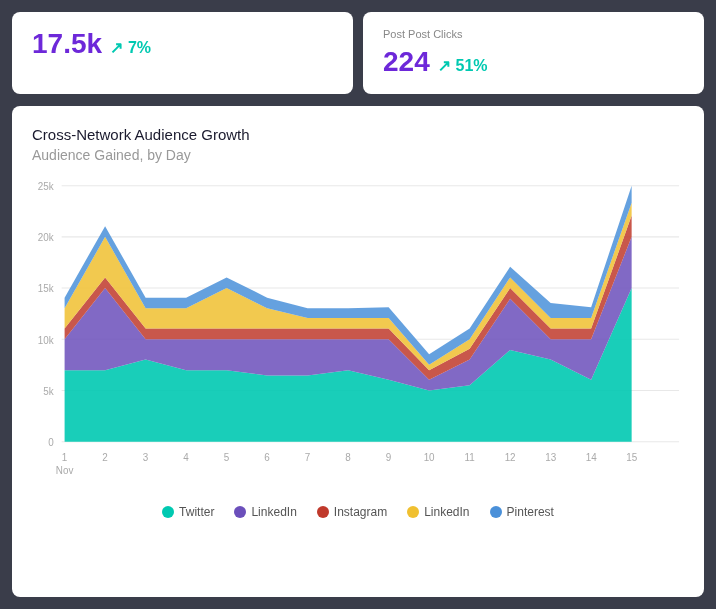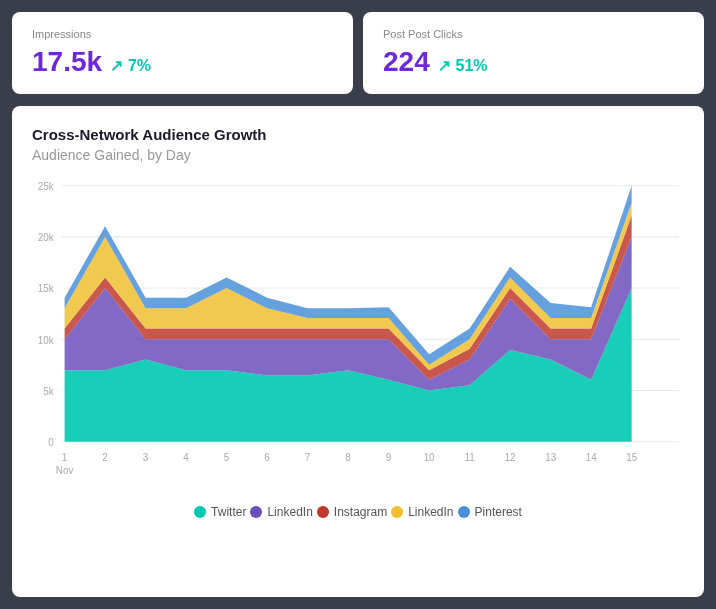--- a/index.html
+++ b/index.html
@@ -44,21 +44,21 @@
       color: #00c9b1;
     }
     .chart-card {
       background: #ffffff;
       border-radius: 8px;
       padding: 20px;
       flex: 1;
     }
     .chart-title {
       font-size: 15px;
-      font-weight: 700;
+      font-weight: 400;
       color: #1a1a2e;
       margin-bottom: 4px;
     }
     .chart-subtitle {
       font-size: 14px;
       color: #999;
       margin-bottom: 12px;
     }
     .chart-area {
       position: relative;
@@ -66,21 +66,21 @@
       height: 320px;
       text-align: right;
     }
     .chart-area svg {
       width: 100%;
       height: 100%;
     }
     .legend {
       display: flex;
       justify-content: center;
-      gap: 4px;
+      gap: 20px;
       margin-top: 10px;
       flex-wrap: wrap;
     }
     .legend-item {
       display: flex;
       align-items: center;
       gap: 5px;
       font-size: 12px;
       color: #555;
     }
@@ -88,21 +88,20 @@
       width: 12px;
       height: 12px;
       border-radius: 50%;
     }
   </style>
 </head>
 <body>
 
 <div class="metrics-row">
   <div class="metric-card">
-    <div class="metric-label">Impressions</div>
     <div class="metric-value-row">
       <span class="metric-number">17.5k</span>
       <span class="metric-change">↗ 7%</span>
     </div>
   </div>
   <div class="metric-card">
     <div class="metric-label">Post Post Clicks</div>
     <div class="metric-value-row">
       <span class="metric-number">224</span>
       <span class="metric-change">↗ 51%</span>

